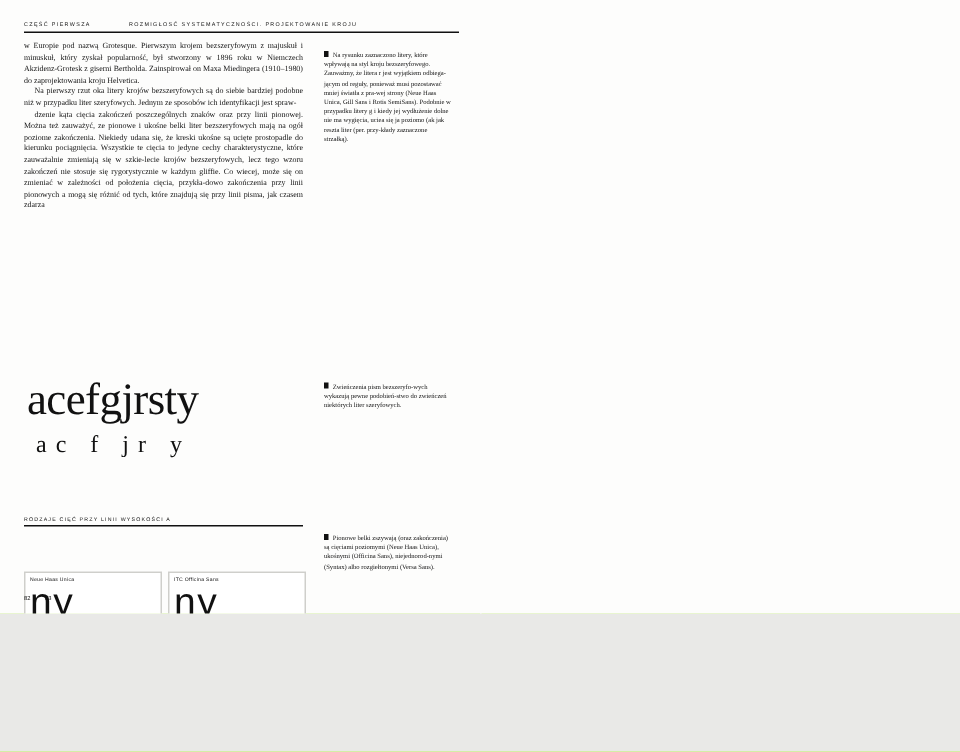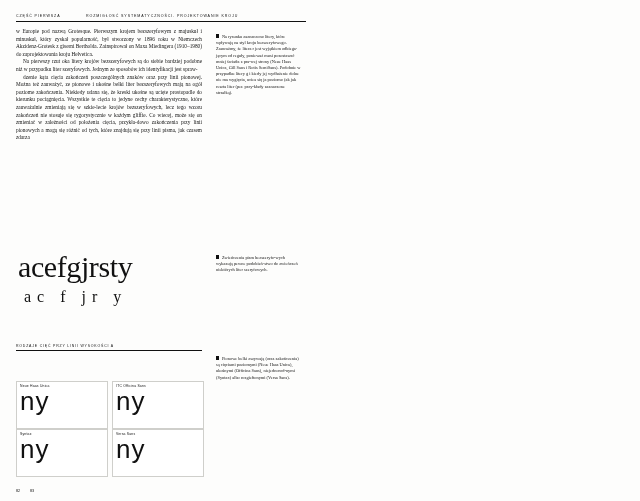--- a/index.html
+++ b/index.html
@@ -4,21 +4,21 @@
 <style>
   html,body{margin:0;padding:0;}
   body{
     width:640px;height:501px;
     background:#e9e9e7;
     font-family:"Liberation Serif", serif;
     overflow:hidden;
   }
   .spread{
     position:relative;
-    width:640px;height:501px;
+    width:640px;height:409px;
     background:#bef264;
     box-sizing:border-box;
   }
   .page{
     position:absolute;
     top:0;bottom:0;
     background:#fdfdfc;
     overflow:hidden;
   }
   .page-left{left:0;width:320px;border-right:1px solid #e4e4e2;}

